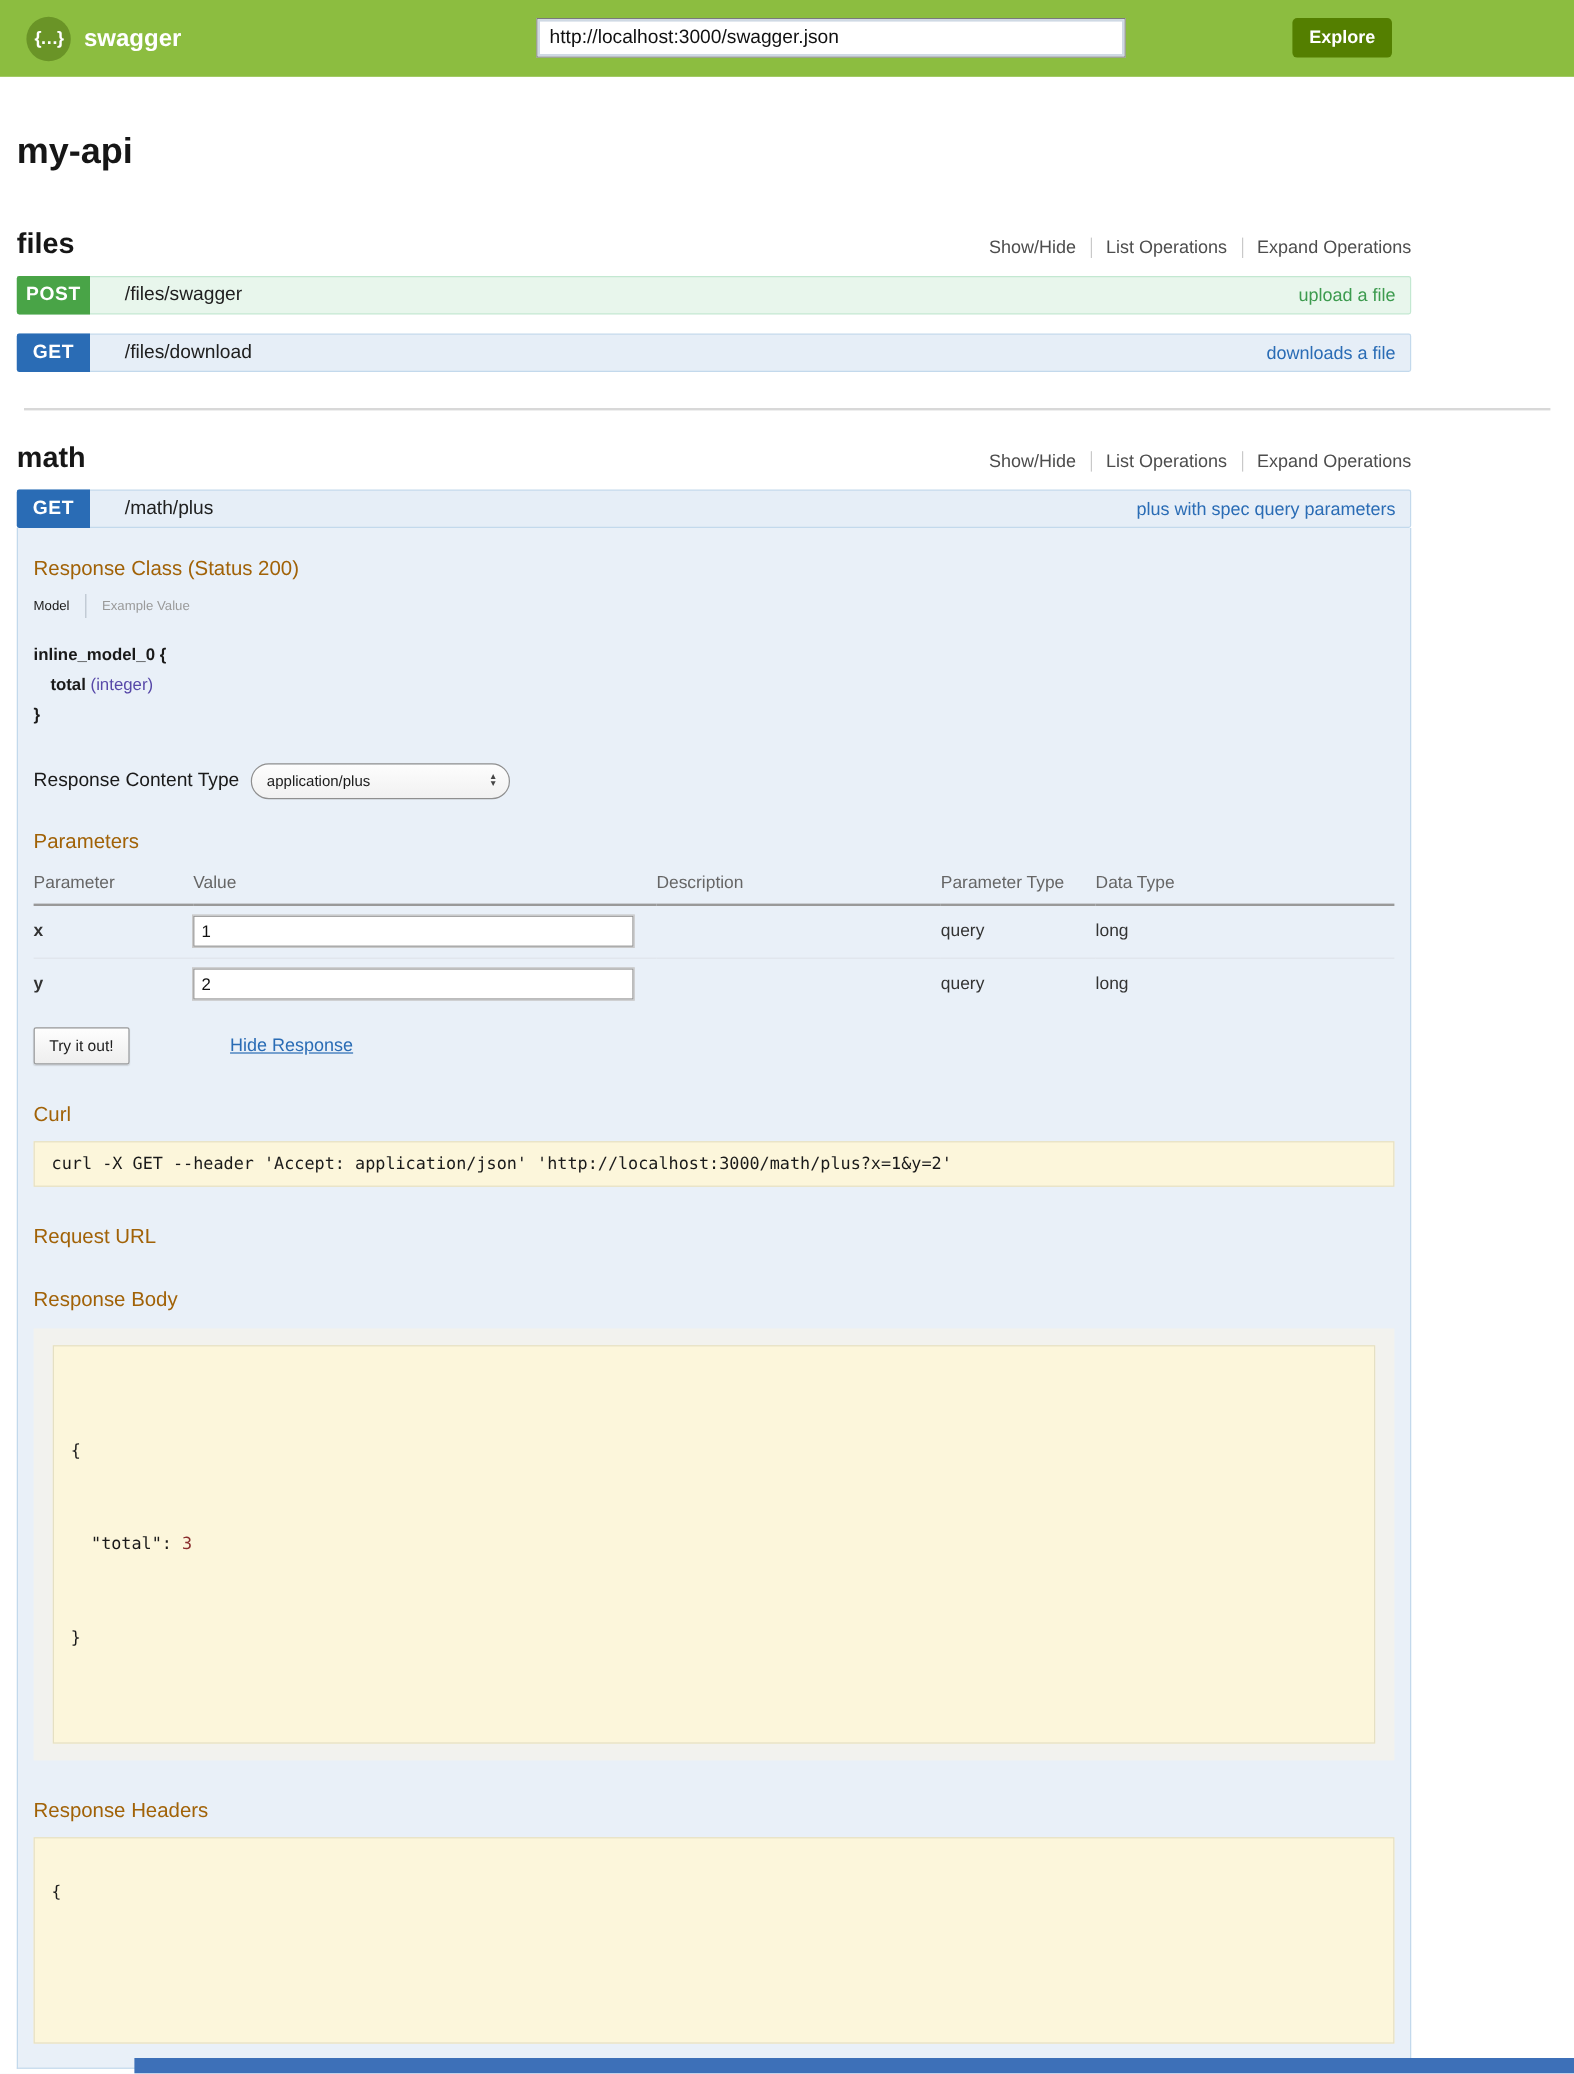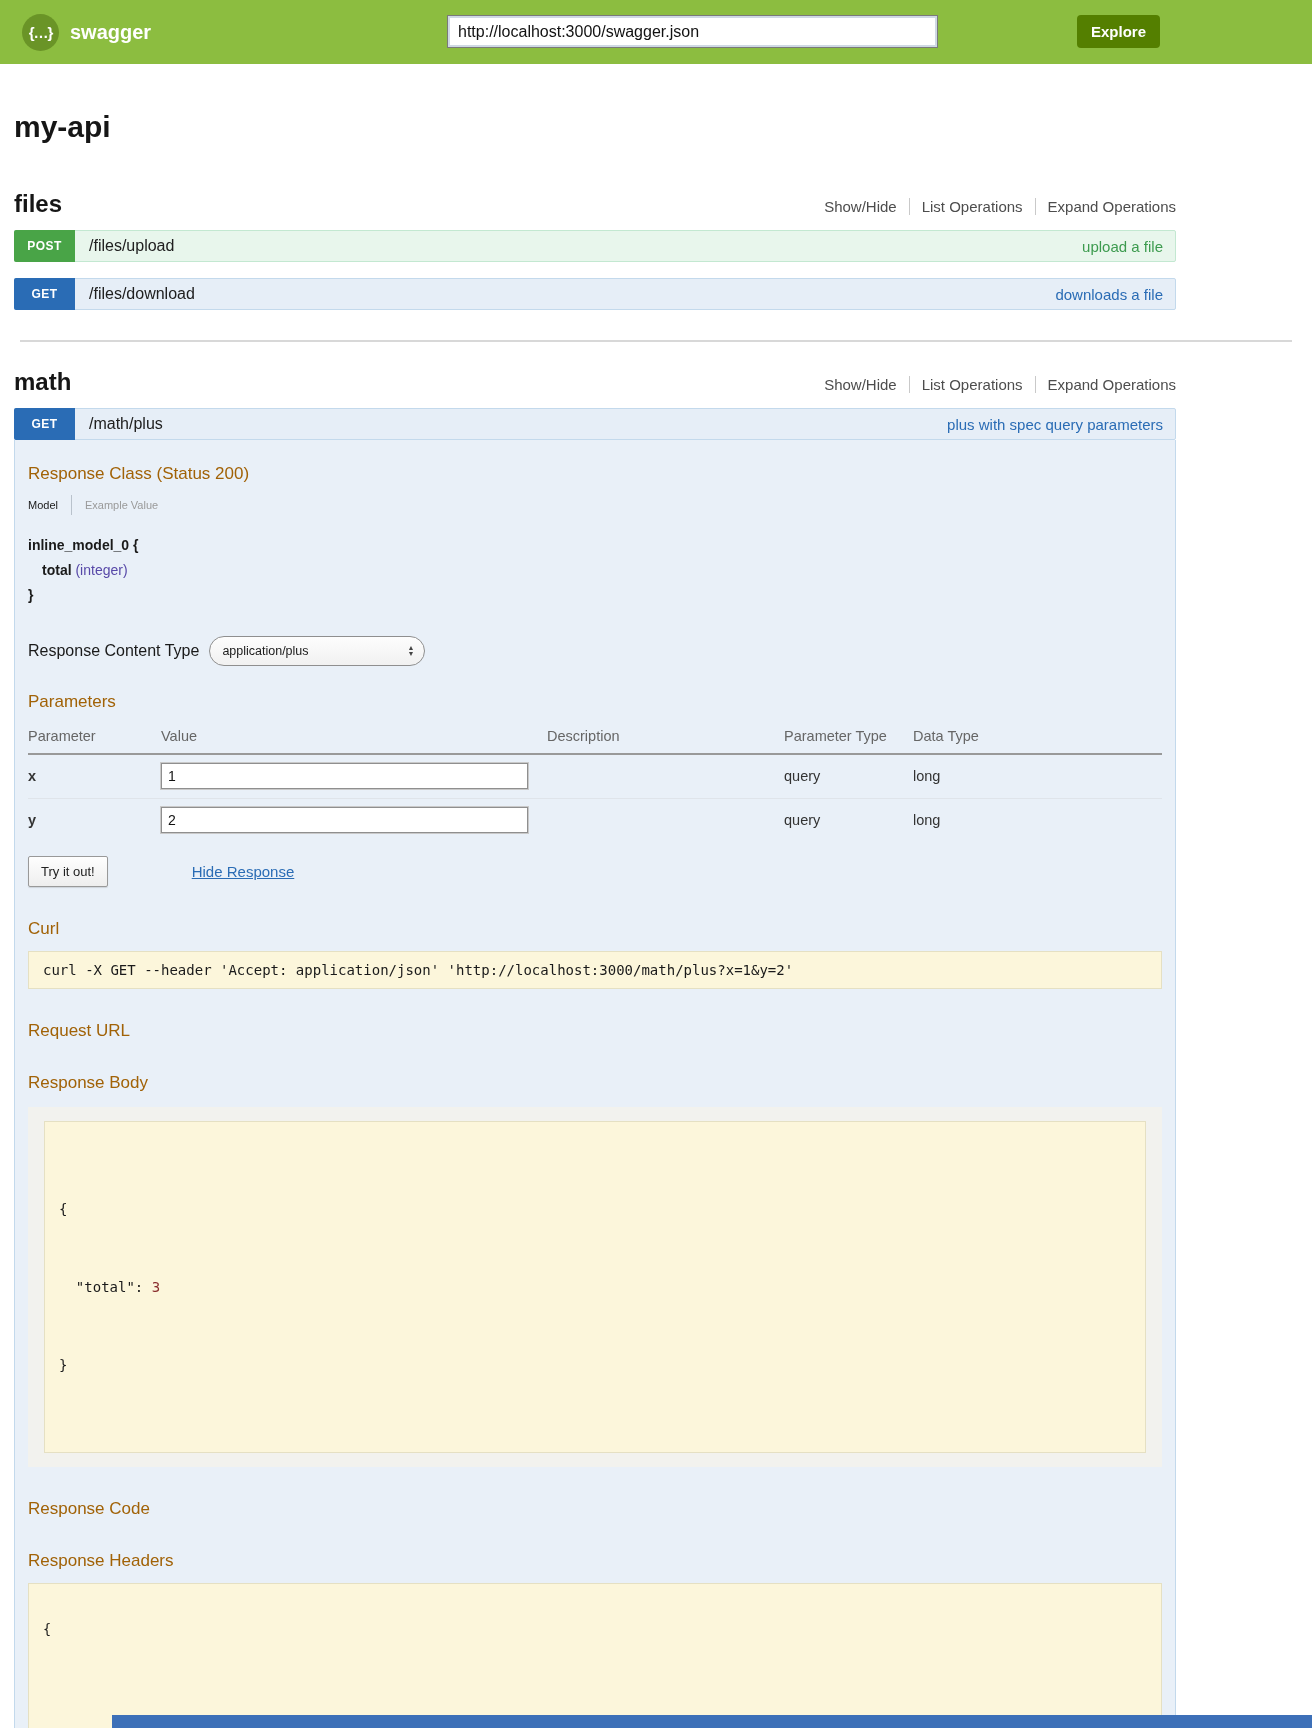--- a/index.html
+++ b/index.html
@@ -52,22 +52,22 @@
   
   .op-row {
     display: flex; align-items: stretch; height: 32px; border-radius: 2px;
     cursor: pointer;
   }
   .op-row.post { background: #e8f6ec; border: 1px solid #c3e8d1; }
   .op-row.get  { background: #e6eef7; border: 1px solid #c3d9ec; }
   .mt12 { margin-top: 12px; } .mt16 { margin-top: 16px; }
   .badge {
     min-width: 61px; display: flex; align-items: center; justify-content: center;
-    color: #ffffff; font-size: 12px; font-weight: bold; letter-spacing: 0.5px;
-    border-radius: 2px 0 0 2px; margin: -1px 0 -1px -1px;
+    color: #ffffff; font-size: 16px; font-weight: bold; letter-spacing: 0.5px;
+    border-radius: 2px 0 0 2px; margin: -1px 15px -1px -1px;
   }
   .post .badge { background: #49a447; }
   .get  .badge { background: #2a6cb5; }
   .path { margin-left: 14px; font-size: 16px; color: #202020; align-self: center; }
   .summary { margin-left: auto; margin-right: 12px; align-self: center; font-size: 15px; cursor: pointer; }
   .summary.green { color: #3d9b4f; }
   .summary.blue  { color: #2a6cb5; }
   .section-divider { border-top: 2px solid #d8d8d8; width: 1272px; margin: 30px 0 0 6px; }
   
   .op-content {
@@ -154,21 +154,21 @@
     <h2 class="resource-title">files</h2>
     <div class="resource-links">
       <span>Show/Hide</span>
       <span>List Operations</span>
       <span>Expand Operations</span>
     </div>
   </div>
 
   <div class="op-row post mt12">
     <span class="badge">POST</span>
-    <span class="path">/files/upload</span>
+    <span class="path">/files/swagger</span>
     <span class="summary green">upload a file</span>
   </div>
 
   <div class="op-row get mt16">
     <span class="badge">GET</span>
     <span class="path">/files/download</span>
     <span class="summary blue">downloads a file</span>
   </div>
 
   <div class="section-divider"></div>
@@ -261,21 +261,20 @@
 
       <h3 class="content-heading block-heading">Response Body</h3>
       <div class="response-body-wrap">
         <div class="codebox response-body-box">
           <div>{</div>
           <div><span>  "total": </span><span class="json-value">3</span></div>
           <div>}</div>
         </div>
       </div>
 
-      <h3 class="content-heading block-heading">Response Code</h3>
 
       <h3 class="content-heading block-heading">Response Headers</h3>
       <div class="codebox headers-box">
         <div>{</div>
         
         
         
         
         
       </div>

